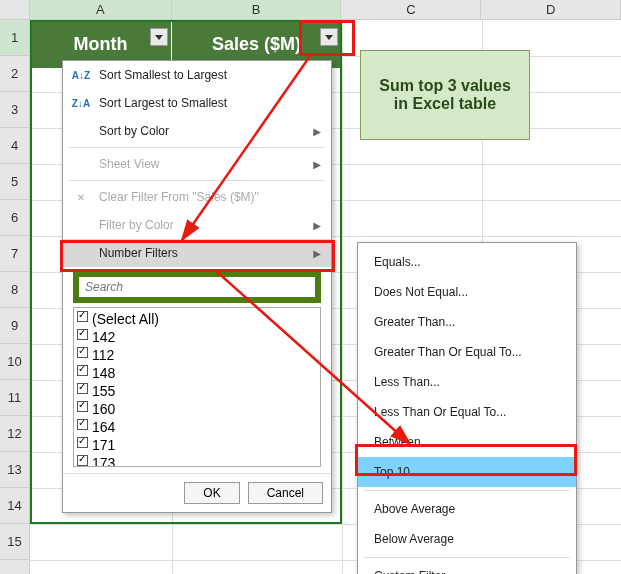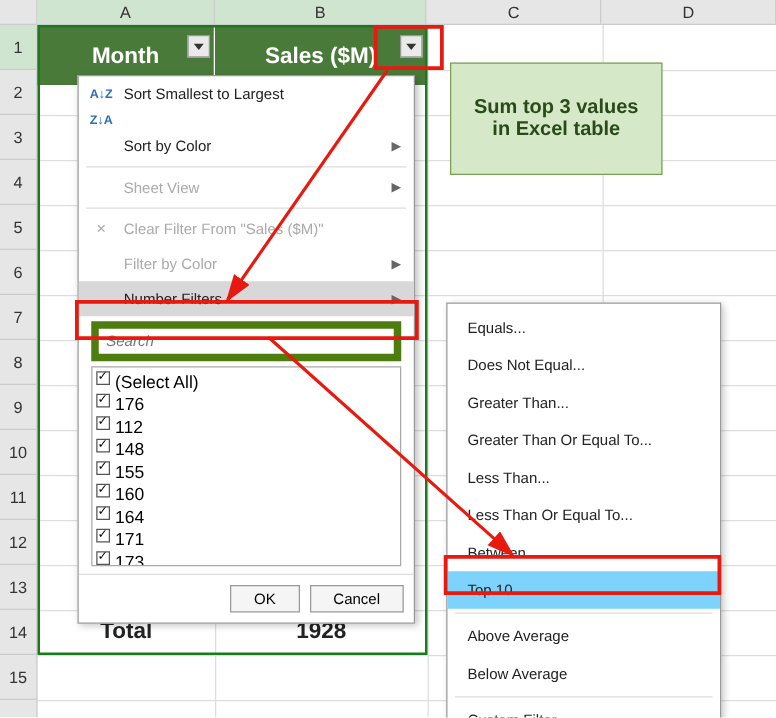--- a/index.html
+++ b/index.html
@@ -140,20 +140,21 @@
 
 <div class="greenbox" style="left:30px; top:20px; width:312px; height:504px"></div>
 
 <div class="filter-panel" style="left:62px; top:60px">
   <div class="fp-item">
     <span class="fp-ico" style="color:#2a6fb5;font-weight:bold">A↓Z</span>
     <span>Sort Smallest to Largest</span>
   </div>
   <div class="fp-item">
     <span class="fp-ico" style="color:#2a6fb5;font-weight:bold">Z↓A</span>
+    <span>Sort Largest to Smallest</span>
   </div>
   <div class="fp-item">
     <span>Sort by Color</span>
     <span class="chev">▶</span>
   </div>
   <div class="fp-sep"></div>
   <div class="fp-item disabled">
     <span>Sheet View</span>
     <span class="chev">▶</span>
   </div>
@@ -168,21 +169,21 @@
   </div>
   <div class="fp-item hover">
     <span>Number Filters</span>
     <span class="chev">▶</span>
   </div>
   <div class="fp-search">
     <input type="text" placeholder="Search" style="">
   </div>
   <div class="fp-list">
     <div class="li"><span class="cb checked"></span><span>(Select All)</span></div>
-    <div class="li"><span class="cb checked"></span><span>176</span></div>
+    <div class="li"><span class="cb checked"></span><span>142</span></div>
     <div class="li"><span class="cb checked"></span><span>112</span></div>
     <div class="li"><span class="cb checked"></span><span>148</span></div>
     <div class="li"><span class="cb checked"></span><span>155</span></div>
     <div class="li"><span class="cb checked"></span><span>160</span></div>
     <div class="li"><span class="cb checked"></span><span>164</span></div>
     <div class="li"><span class="cb checked"></span><span>171</span></div>
     <div class="li"><span class="cb checked"></span><span>173</span></div>
   </div>
   <div class="fp-buttons">
     <button>OK</button>

